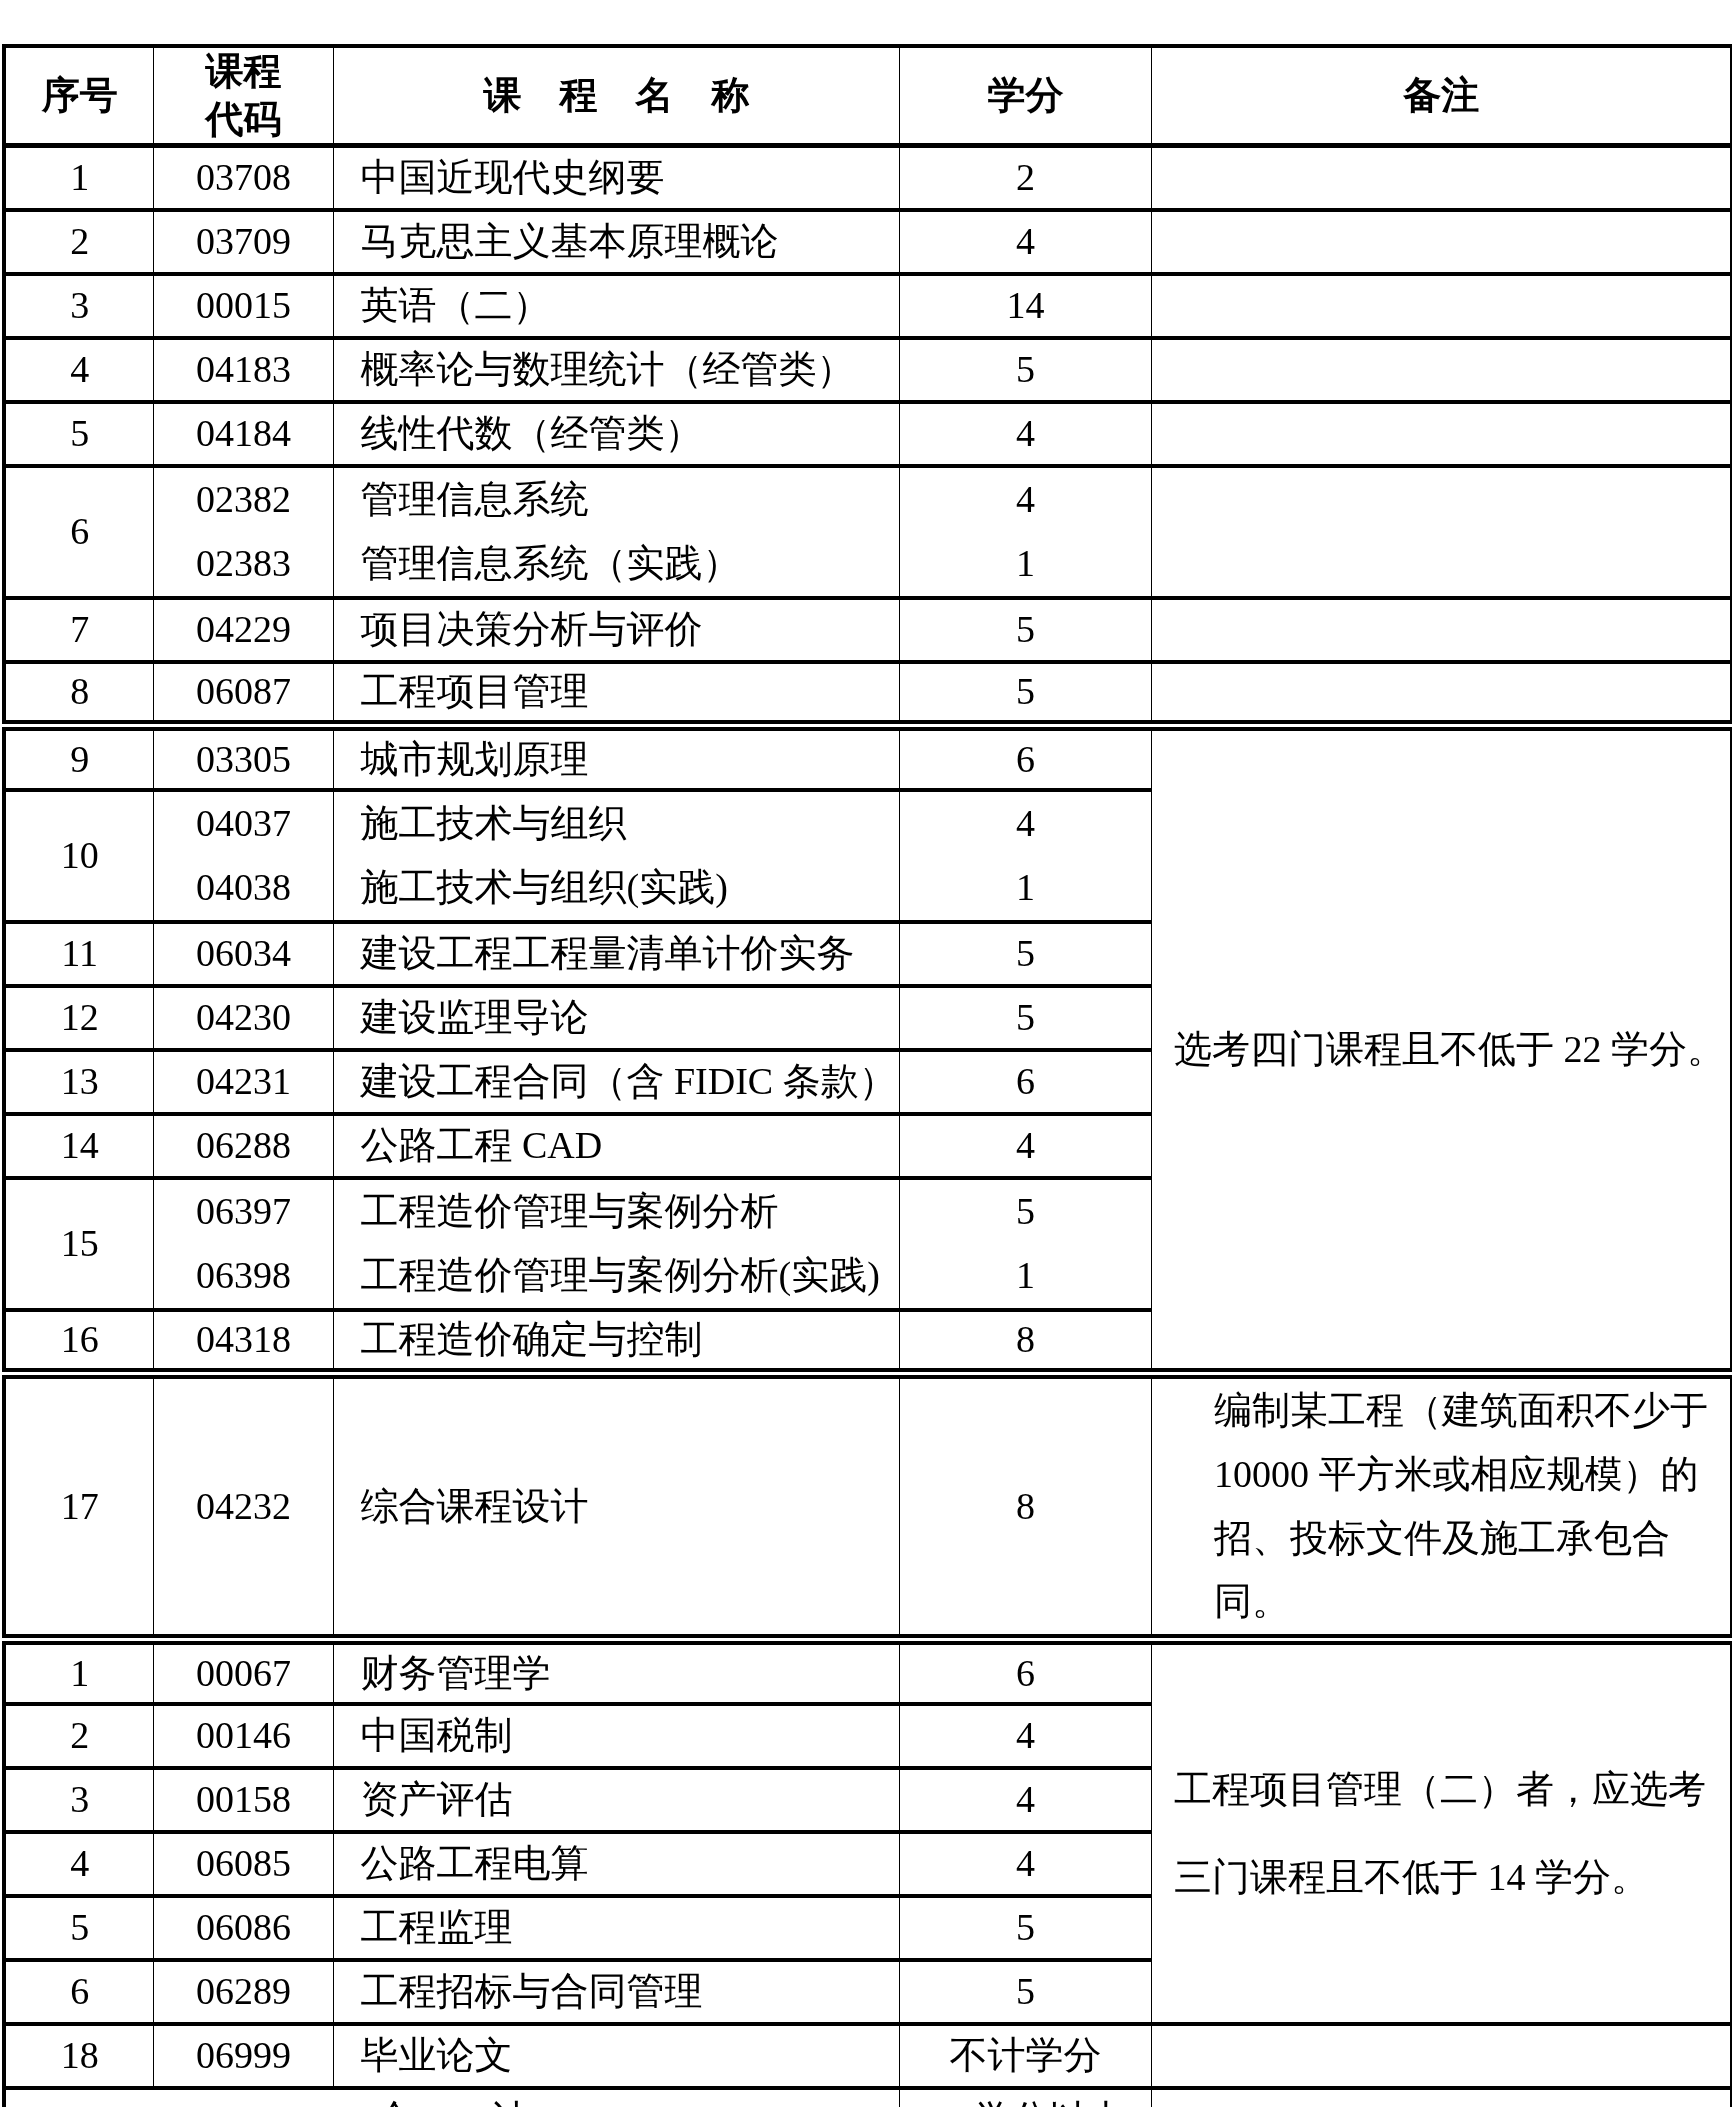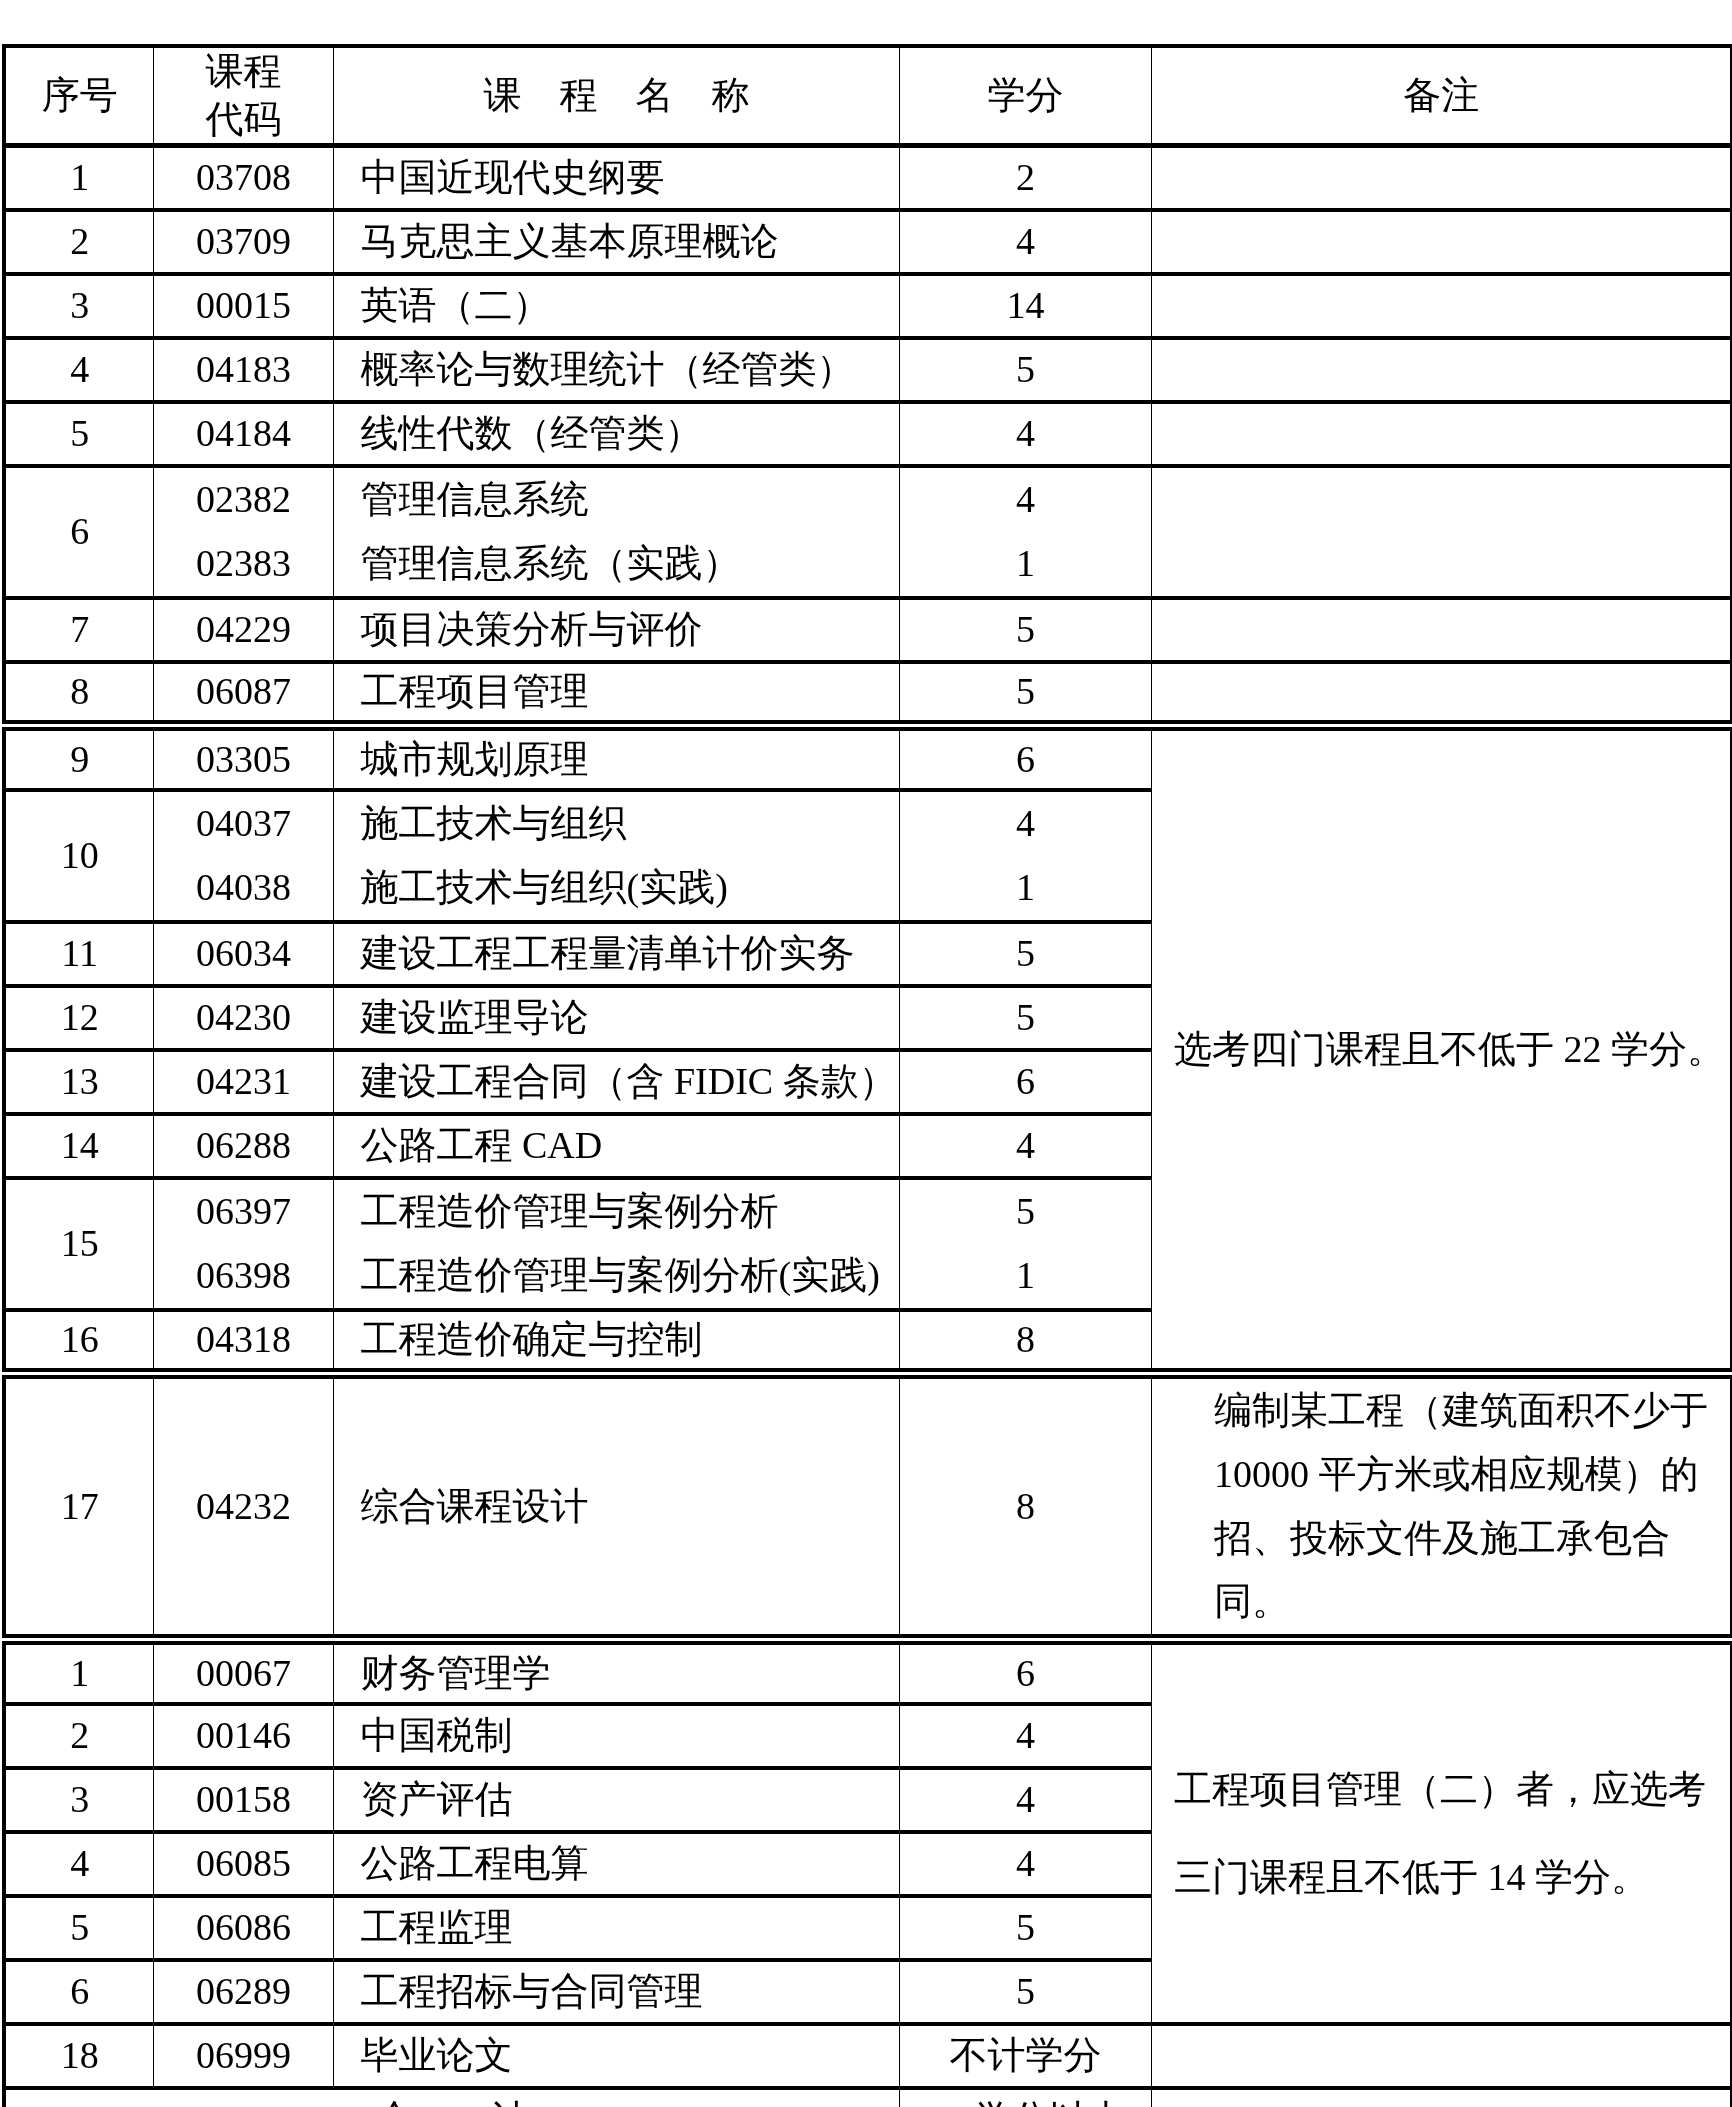--- a/index.html
+++ b/index.html
@@ -19,21 +19,21 @@
     border-left: 1.9px solid #000;
     border-right: 1.9px solid #000;
     padding: 0;
     text-align: center;
     vertical-align: middle;
     font-size: 38px;
     line-height: 1.25;
     overflow: hidden;
   }
   tr { border-bottom: 4.4px solid #000; }
-  tr.h   { height: 99px; border-bottom: 5.3px solid #000; }
+  tr.h   { height: 99px; border-bottom: 5.3px solid #000; font-weight: bold; }
   tr.r   { height: 64px; }
   tr.tall{ height: 128px; }
   tr.r17 { height: 189px; }
   tr.sec { border-top: 11.6px double #000; }
   td.name { text-align: left; padding-left: 26.6px; }
   td.rem  { text-align: left; padding-left: 22px; padding-right: 0; }
   .two { display: flex; flex-direction: column; justify-content: space-around; height: 128px; }
   .two > div { flex: 1; display: flex; align-items: center; justify-content: center; }
   .two.left > div { justify-content: flex-start; }
   .l17 { line-height: 1.68; margin-left: 40px; }

